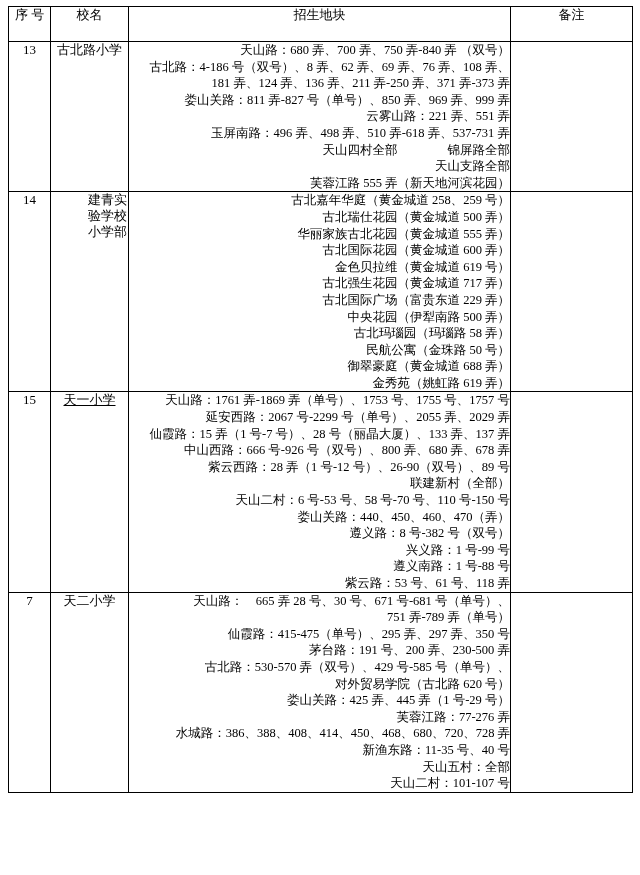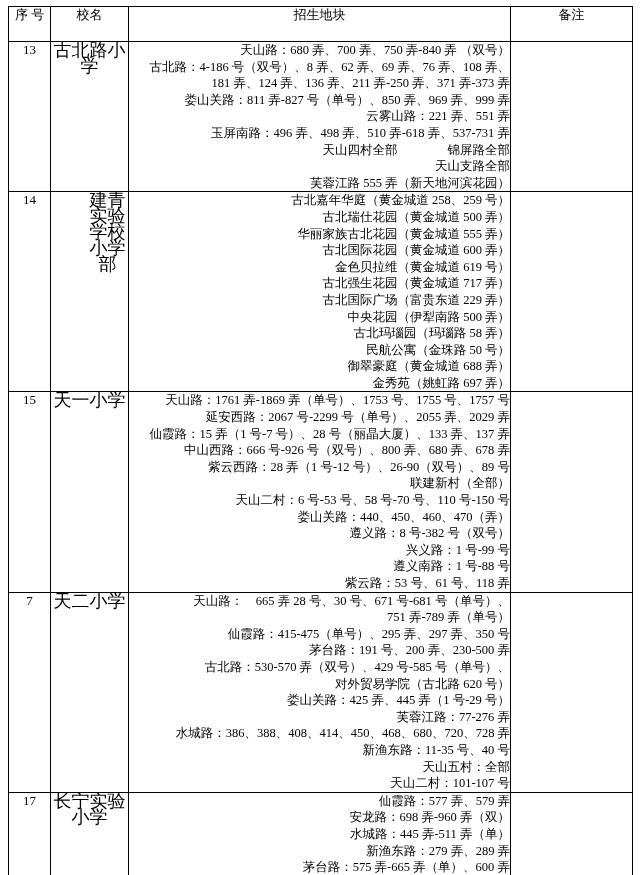--- a/index.html
+++ b/index.html
@@ -49,21 +49,21 @@
   th.h-seq { letter-spacing: 0; }
   td.seq {
     text-align: center;
     vertical-align: middle;
     font-size: 13px;
     margin-left: 27px;
   }
   td.school {
     text-align: center;
     vertical-align: middle;
-    font-size: 18px;
+    font-size: 13px;
     line-height: 16px;
     padding: 2px;
   }
   td.blocks {
     padding: 5px 4px 6px 6px;
     font-size: 12.5px;
     line-height: 16.6px;
     text-align: right;
   }
   td.remark {
@@ -121,27 +121,27 @@
             <div class="line">古北瑞仕花园（黄金城道 500 弄）</div>
             <div class="line">华丽家族古北花园（黄金城道 555 弄）</div>
             <div class="line">古北国际花园（黄金城道 600 弄）</div>
             <div class="line">金色贝拉维（黄金城道 619 号）</div>
             <div class="line">古北强生花园（黄金城道 717 弄）</div>
             <div class="line">古北国际广场（富贵东道 229 弄）</div>
             <div class="line">中央花园（伊犁南路 500 弄）</div>
             <div class="line">古北玛瑙园（玛瑙路 58 弄）</div>
             <div class="line">民航公寓（金珠路 50 号）</div>
             <div class="line">御翠豪庭（黄金城道 688 弄）</div>
-            <div class="line">金秀苑（姚虹路 697 弄）</div>
+            <div class="line">金秀苑（姚虹路 619 弄）</div>
           </td>
           <td class="remark"></td>
         </tr>
         <tr>
           <td class="seq">15</td>
-          <td class="school" style="white-space: pre-line;">天一小学</td>
+          <td class="school" style="white-space: pre-line; text-decoration: underline;">天一小学</td>
           <td class="blocks">
             <div class="line">天山路：1761 弄-1869 弄（单号）、1753 号、1755 号、1757 号</div>
             <div class="line">延安西路：2067 号-2299 号（单号）、2055 弄、2029 弄</div>
             <div class="line">仙霞路：15 弄（1 号-7 号）、28 号（丽晶大厦）、133 弄、137 弄</div>
             <div class="line">中山西路：666 号-926 号（双号）、800 弄、680 弄、678 弄</div>
             <div class="line">紫云西路：28 弄（1 号-12 号）、26-90（双号）、89 号</div>
             <div class="line">联建新村（全部）</div>
             <div class="line">天山二村：6 号-53 号、58 号-70 号、110 号-150 号</div>
             <div class="line">娄山关路：440、450、460、470（弄）</div>
             <div class="line">遵义路：8 号-382 号（双号）</div>
@@ -163,27 +163,15 @@
             <div class="line">　　　　　对外贸易学院（古北路 620 号）</div>
             <div class="line">娄山关路：425 弄、445 弄（1 号-29 号）</div>
             <div class="line">芙蓉江路：77-276 弄</div>
             <div class="line">水城路：386、388、408、414、450、468、680、720、728 弄</div>
             <div class="line">新渔东路：11-35 号、40 号</div>
             <div class="line">天山五村：全部</div>
             <div class="line">天山二村：101-107 号</div>
           </td>
           <td class="remark"></td>
         </tr>
-        <tr>
-          <td class="seq">17</td>
-          <td class="school" style="white-space: pre-line;">长宁实验小学</td>
-          <td class="blocks">
-            <div class="line">仙霞路：577 弄、579 弄</div>
-            <div class="line">安龙路：698 弄-960 弄（双）</div>
-            <div class="line">水城路：445 弄-511 弄（单）</div>
-            <div class="line">新渔东路：279 弄、289 弄</div>
-            <div class="line">茅台路：575 弄-665 弄（单）、600 弄</div>
-          </td>
-          <td class="remark"></td>
-        </tr>
       </tbody>
   </table>
 </div>
 
 </body></html>

